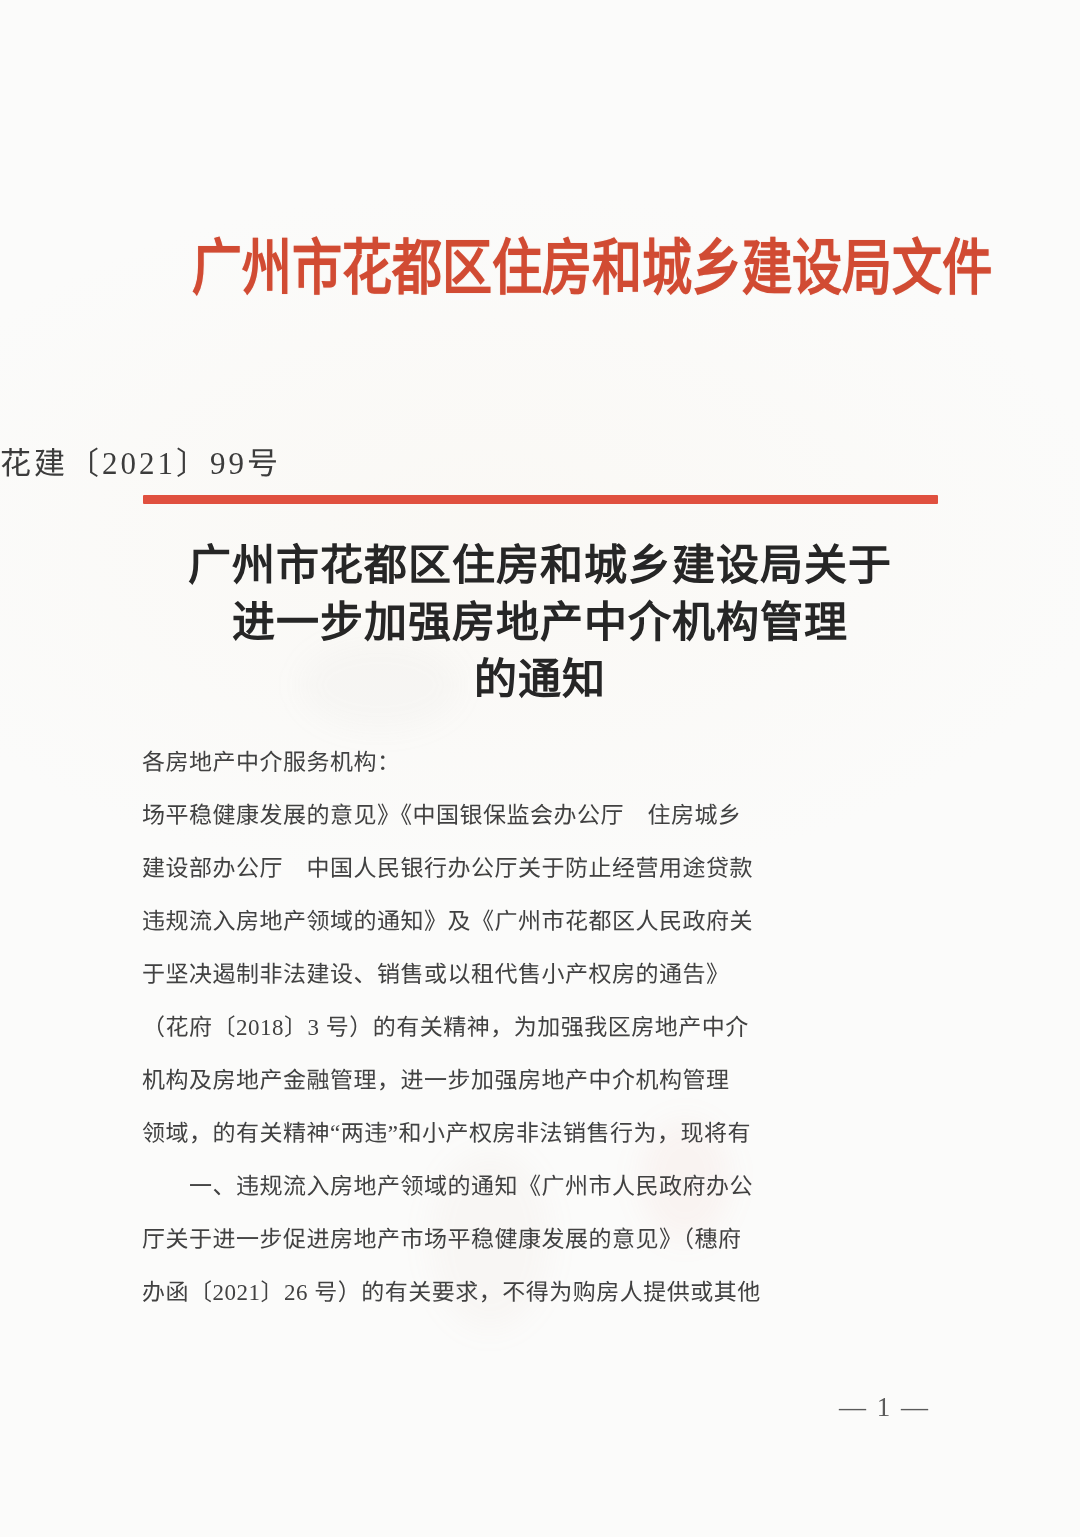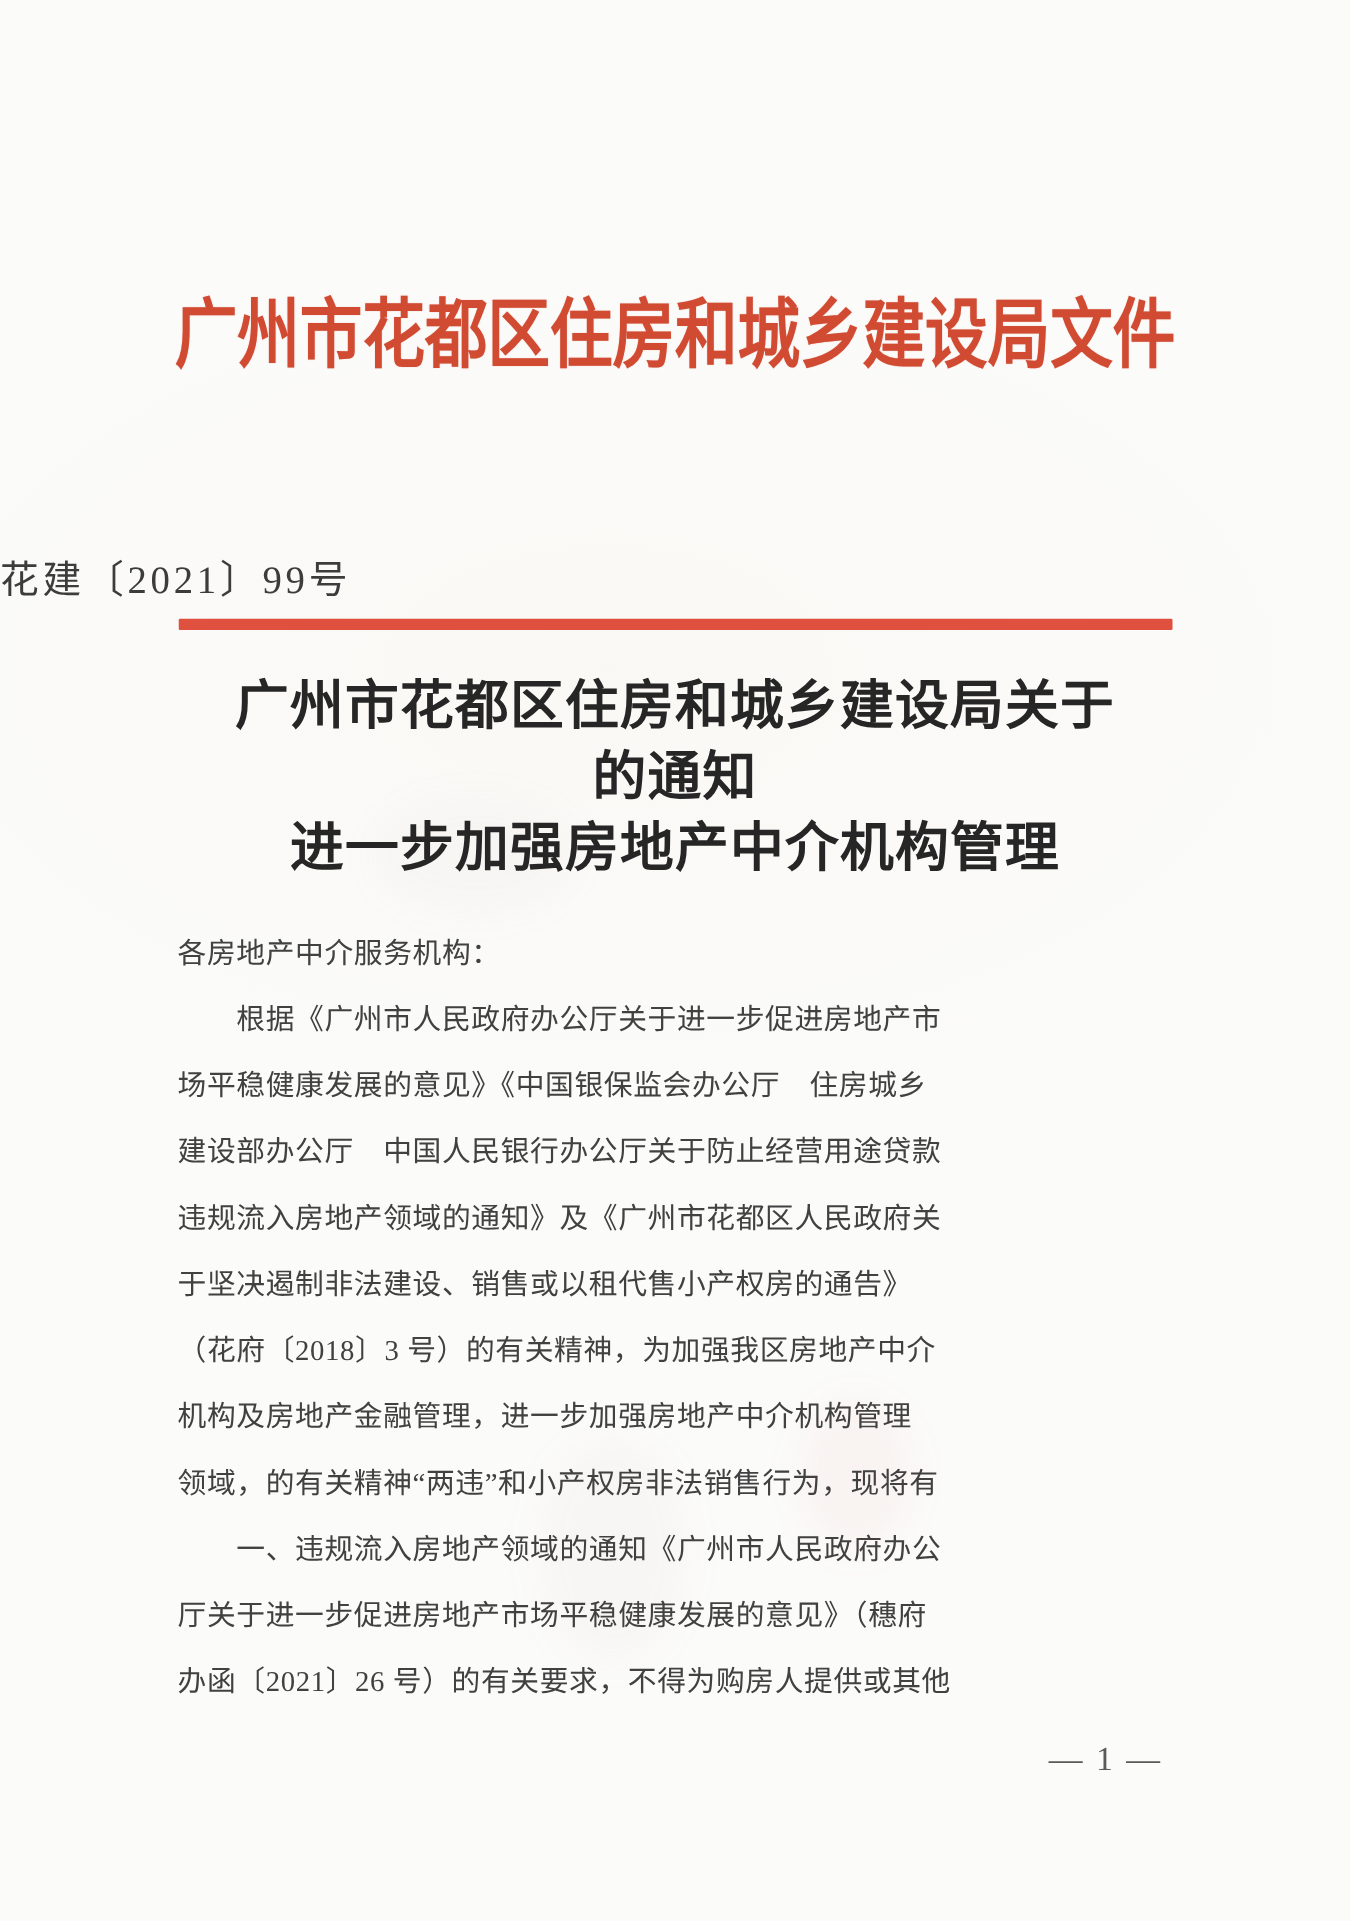--- a/index.html
+++ b/index.html
@@ -29,21 +29,21 @@
   .scan-artifact{
     position:absolute;border-radius:50%;
     filter:blur(14px);pointer-events:none;
   }
   .smudge-1{left:640px;top:1120px;width:90px;height:120px;background:rgba(224,120,100,.06);}
   .smudge-2{left:430px;top:1150px;width:120px;height:180px;background:rgba(200,160,140,.05);}
   .smudge-3{left:300px;top:640px;width:160px;height:90px;background:rgba(180,180,180,.05);}
 
   .gov-header{
     position:absolute;top:218px;left:0;width:100%;
-    text-align:center;white-space:nowrap;
+    text-align:right;white-space:nowrap;
   }
   .gov-header .stretch{
     display:inline-block;
     font-size:61px;font-weight:700;
     color:var(--header-red);
     transform:scaleX(.82);
     transform-origin:50% 50%;
     letter-spacing:0px;
     text-shadow:0 0 1px rgba(209,75,51,.45);
   }
@@ -94,30 +94,29 @@
   </div>
 
   <div class="doc-number">花建〔2021〕99号</div>
 
   <div class="red-rule"></div>
 
   <div class="doc-title">
 
       <div class="title-line">广州市花都区住房和城乡建设局关于</div>
 
+      <div class="title-line">进一步加强房地产中介机构管理</div>
+
       <div class="title-line">的通知</div>
-
-      <div class="title-line">进一步加强房地产中介机构管理</div>
     </div>
 
   <div class="doc-body">
 
       <div class="body-line">各房地产中介服务机构：</div>
 
-      <div class="body-line">　　根据《广州市人民政府办公厅关于进一步促进房地产市</div>
 
       <div class="body-line">场平稳健康发展的意见》《中国银保监会办公厅　住房城乡</div>
 
       <div class="body-line">建设部办公厅　中国人民银行办公厅关于防止经营用途贷款</div>
 
       <div class="body-line">违规流入房地产领域的通知》及《广州市花都区人民政府关</div>
 
       <div class="body-line">于坚决遏制非法建设、销售或以租代售小产权房的通告》</div>
 
       <div class="body-line">（花府〔2018〕3 号）的有关精神，为加强我区房地产中介</div>

